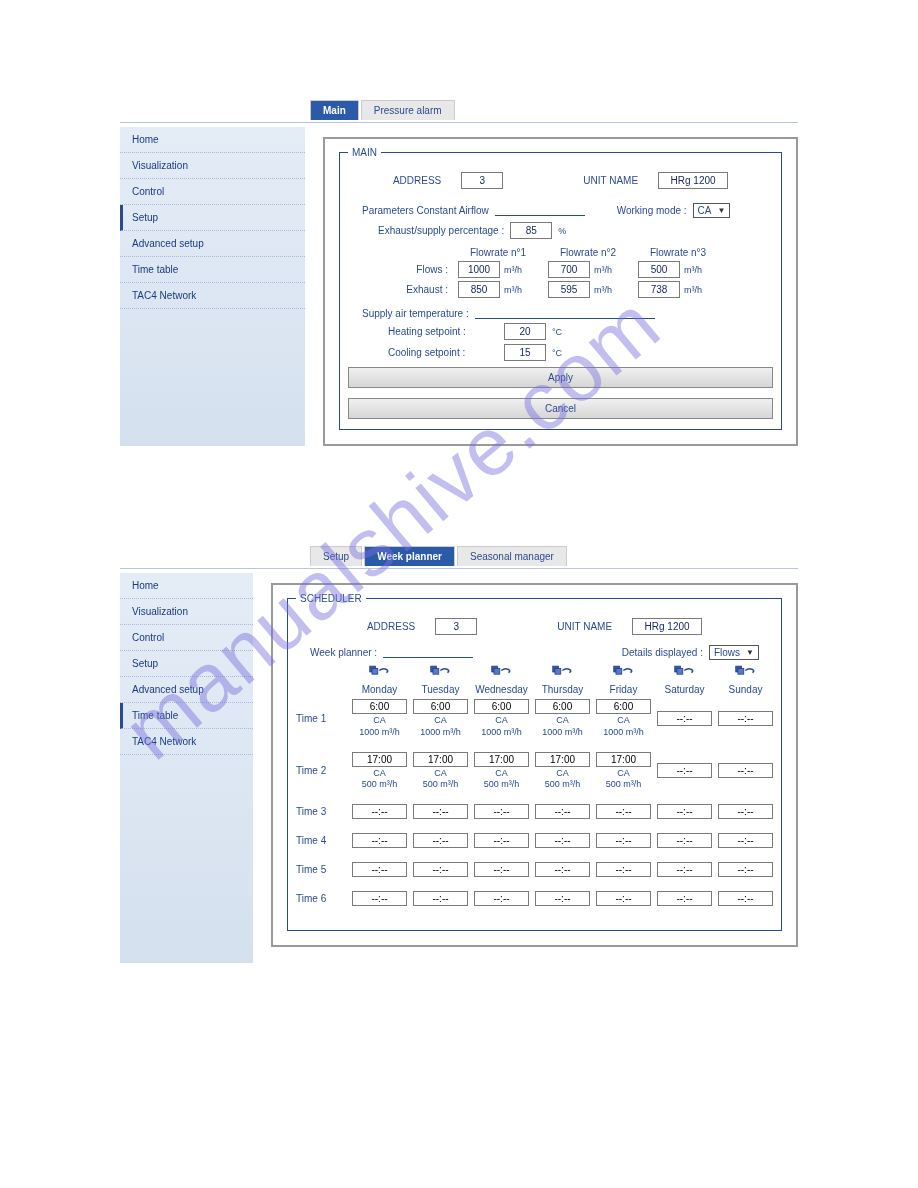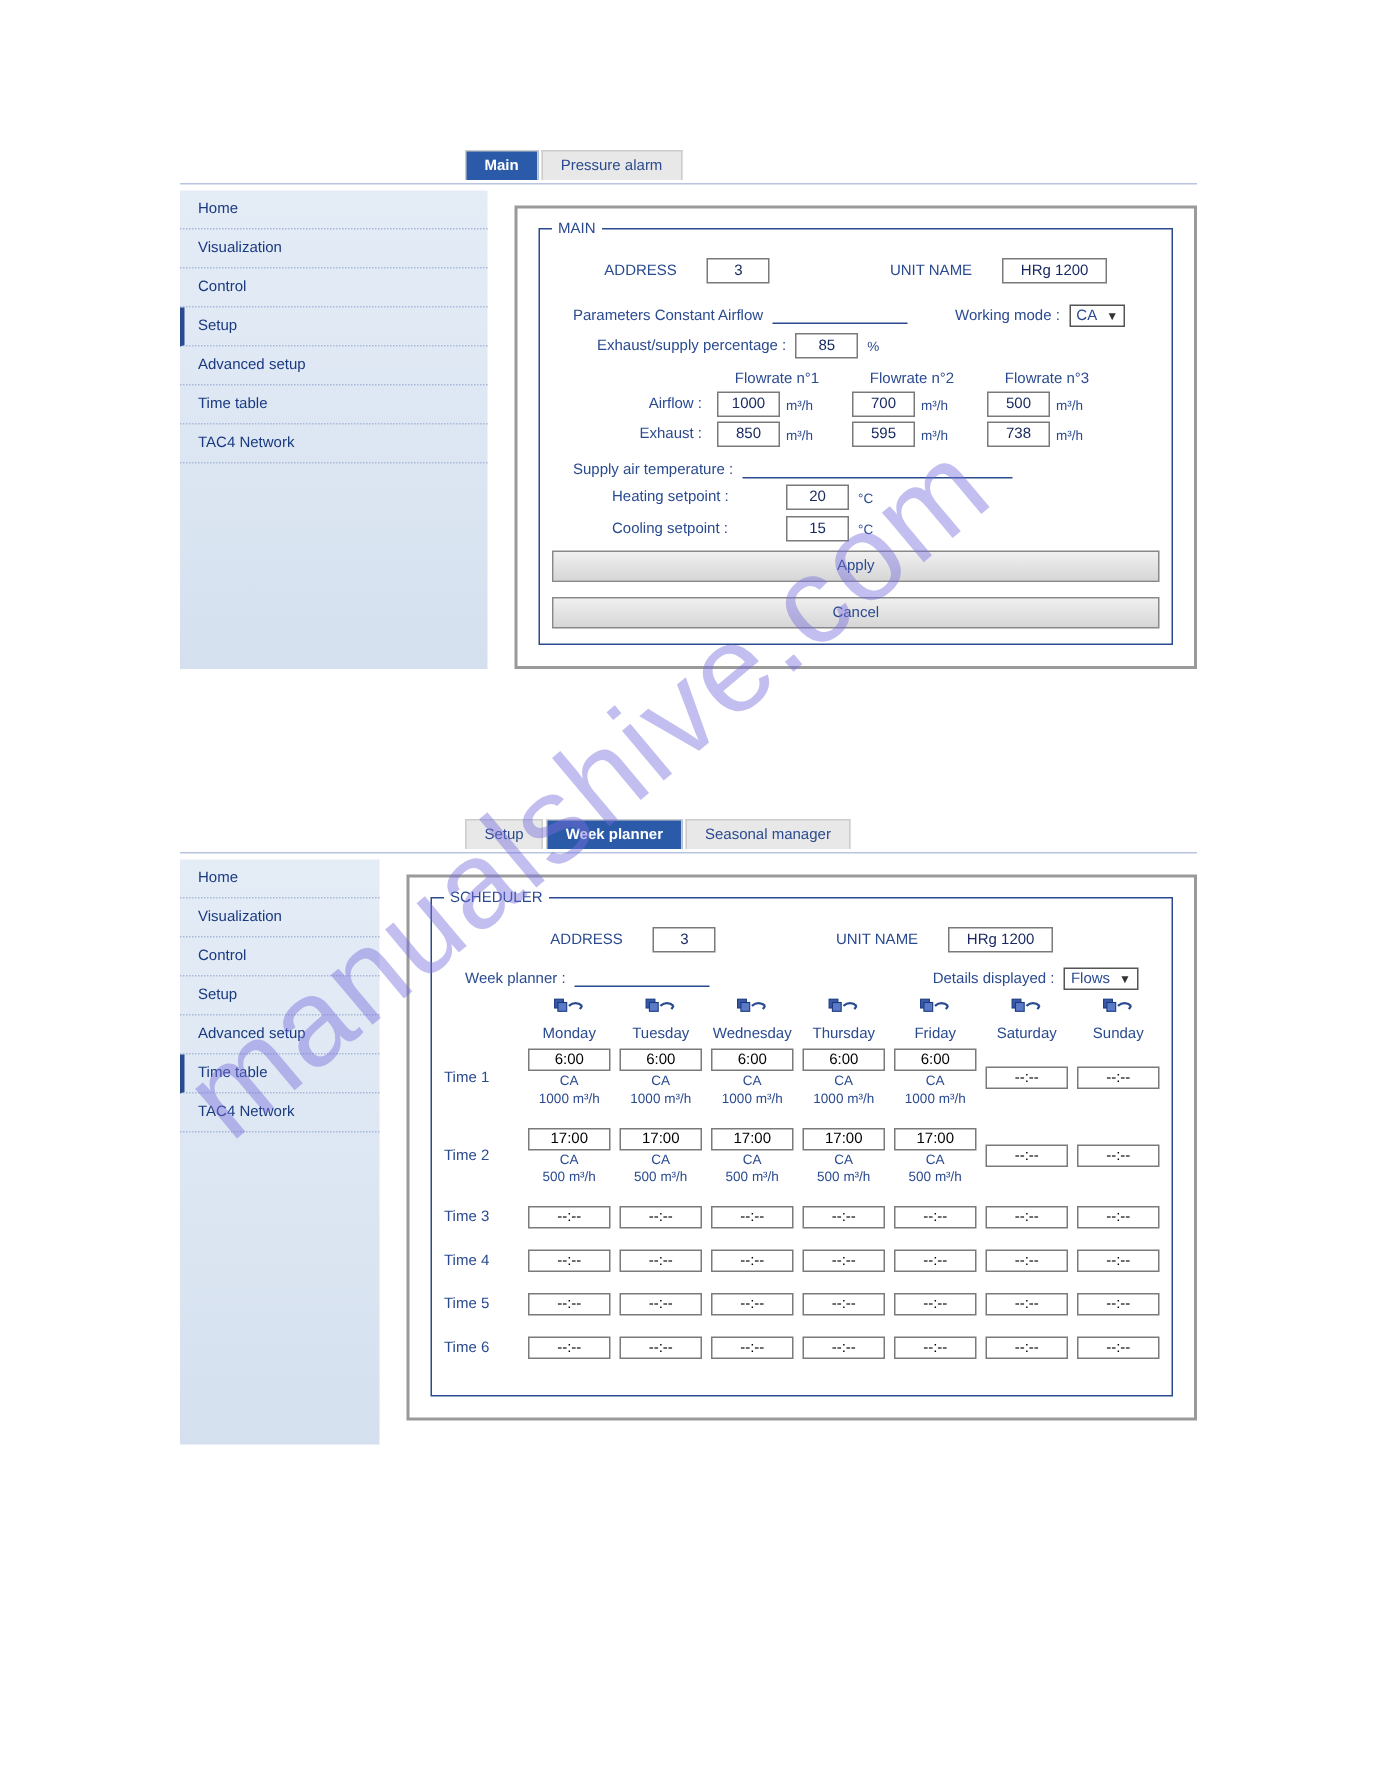--- a/index.html
+++ b/index.html
@@ -48,21 +48,21 @@
   }
   .hr {
     border-top: 1px solid #b8c4e0;
     margin-bottom: 4px;
   }
   .layout {
     display: flex;
     gap: 18px;
   }
   .sidebar {
-    width: 205px;
+    width: 185px;
     background: linear-gradient(180deg, #e4ecf6 0%, #dde7f3 50%, #d5e0ef 100%);
     min-height: 300px;
     padding-bottom: 30px;
   }
   .side-item {
     padding: 7px 12px;
     color: #1a3a80;
     font-size: 10px;
     border-bottom: 1px dotted #a8b8d8;
     cursor: pointer;
@@ -182,21 +182,21 @@
             <span class="val-box">85</span>
             <span class="unit">%</span>
           </div>
           <div class="flow-head" style="margin-top:8px;">
             <span></span>
             <span class="lbl" style="text-align:center;">Flowrate n°1</span>
             <span class="lbl" style="text-align:center;">Flowrate n°2</span>
             <span class="lbl" style="text-align:center;">Flowrate n°3</span>
           </div>
           <div class="flow-row">
-            <span class="lbl" style="text-align:right;">Airflow :</span>
+            <span class="lbl" style="text-align:right;">Flows :</span>
             <span class="cell">
                 <span class="val-box">1000</span>
                 <span class="unit">m³/h</span>
               </span>
             <span class="cell">
                 <span class="val-box">700</span>
                 <span class="unit">m³/h</span>
               </span>
             <span class="cell">
                 <span class="val-box">500</span>

